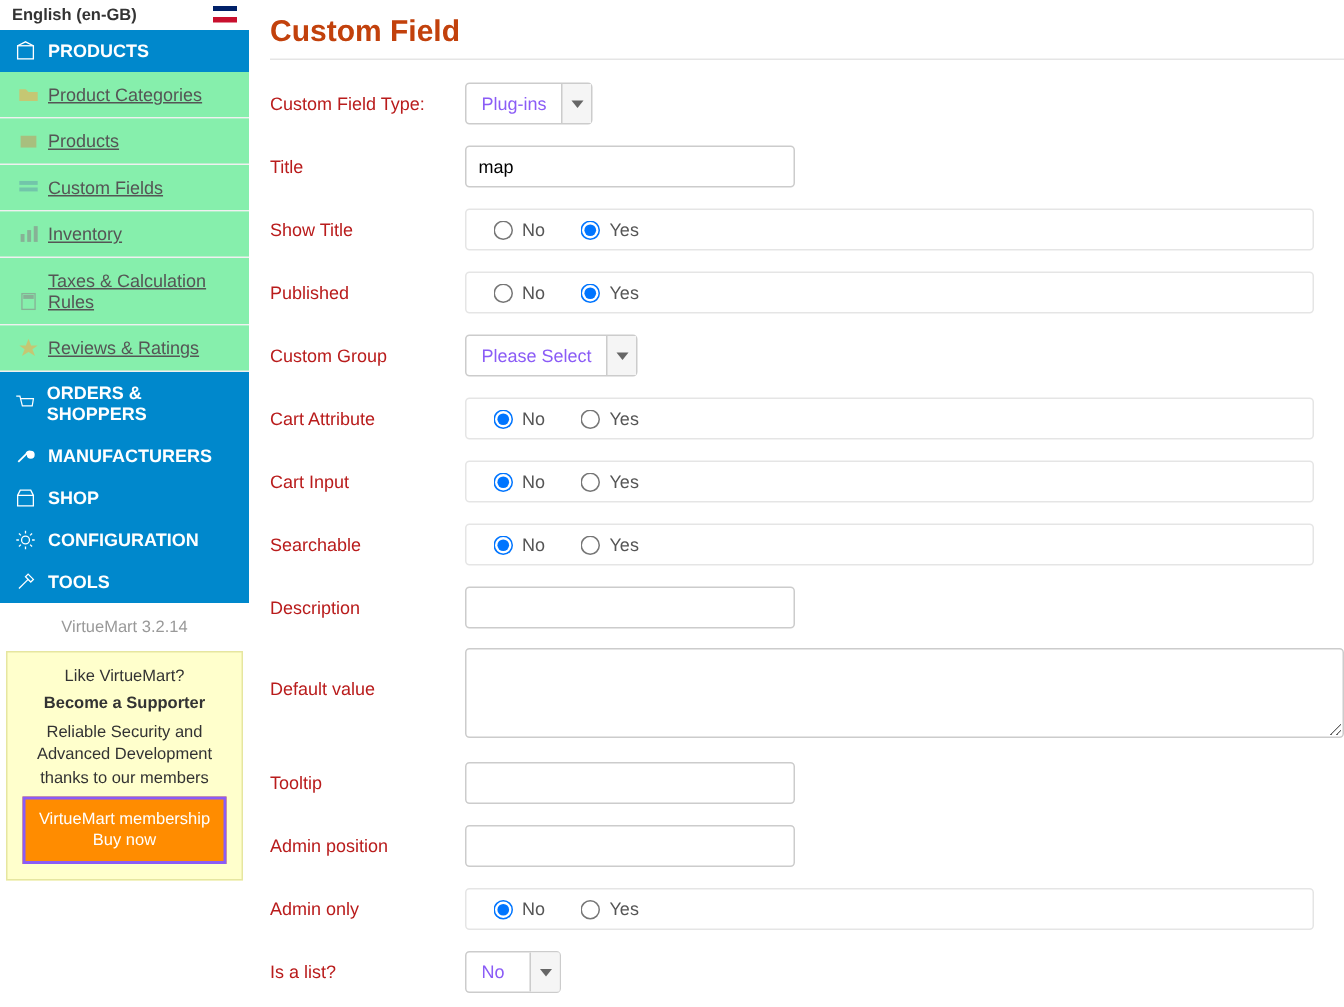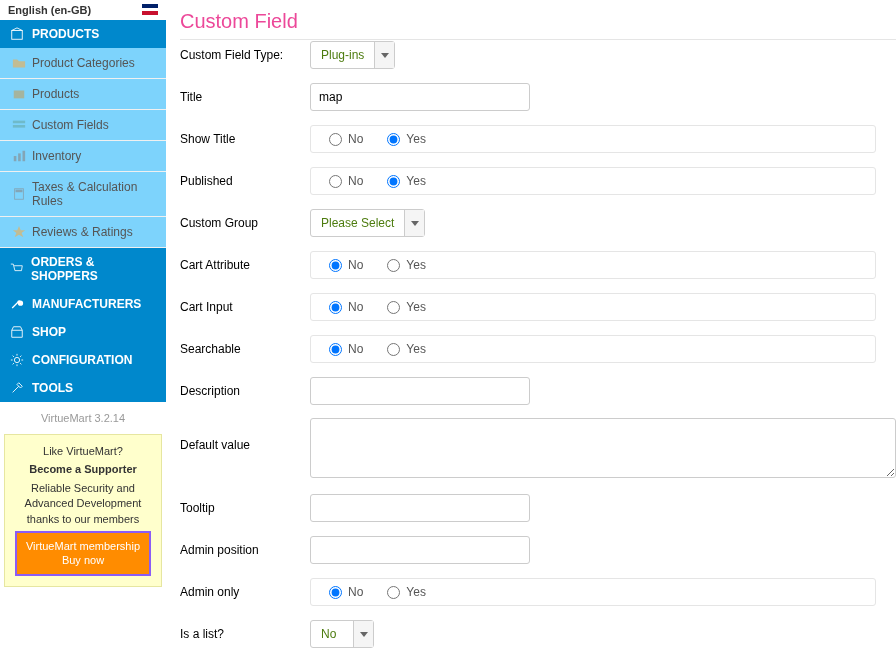--- a/index.html
+++ b/index.html
@@ -3,37 +3,37 @@
 <meta charset="utf-8">
 <style>
   * { box-sizing: border-box; margin: 0; padding: 0; }
   body { font-family: -apple-system, BlinkMacSystemFont, "Segoe UI", Arial, sans-serif; font-size: 12px; color: #555; background: #fff; }
   .page { display: flex; width: 896px; }
   .sidebar { width: 166px; flex-shrink: 0; }
   .lang-bar { padding: 4px 8px; font-size: 11px; display: flex; align-items: flex-start; justify-content: space-between; color: #333; font-weight: bold; }
   .flag { width: 16px; height: 11px; background: linear-gradient(to bottom, #012169 33%, #fff 33%, #fff 66%, #c8102e 66%); position: relative; }
   .nav-header { background: #0088cc; color: #fff; padding: 7px 10px; font-size: 12px; font-weight: bold; display: flex; align-items: center; gap: 8px; cursor: pointer; }
   .nav-header.dark { background: #0088cc; }
-  .nav-item { padding: 8px 10px 8px 32px; font-size: 12px; color: #555; background: #7dd3fc; border-bottom: 1px solid #f0f0f0; display: flex; align-items: center; gap: 8px; cursor: pointer; position: relative; }
+  .nav-item { padding: 8px 10px 8px 32px; font-size: 12px; color: #555; background: #86efac; border-bottom: 1px solid #f0f0f0; display: flex; align-items: flex-end; gap: 8px; cursor: pointer; position: relative; text-decoration: underline; }
   .nav-item .mini-icon { position: absolute; left: 12px; width: 14px; height: 14px; opacity: 0.6; }
   .nav-header .hdr-icon { width: 14px; height: 14px; }
   .version { text-align: center; padding: 6px; font-size: 11px; color: #999; margin-top: 4px; }
   .promo { background: #ffffcc; border: 1px solid #e6e6a0; margin: 4px; padding: 10px; font-size: 11px; color: #333; text-align: center; }
   .promo .q { margin-bottom: 6px; }
   .promo .become { font-weight: bold; margin-bottom: 6px; }
   .promo .desc { margin-bottom: 4px; line-height: 1.4; }
   .promo .buy { background: #ff8c00; color: #fff; border: 2px solid #8b5cf6; padding: 6px 8px; display: inline-block; font-size: 11px; line-height: 1.3; cursor: pointer; }
   .main { flex: 1; padding: 0 14px; }
-  .page-title { font-size: 20px; color: #ec4899; font-weight: normal; padding: 10px 0 6px; border-bottom: 1px solid #e5e5e5; }
+  .page-title { font-size: 20px; color: #c2410c; font-weight: bold; padding: 10px 0 6px; border-bottom: 1px solid #e5e5e5; margin-bottom: 14px; }
   .form-row { display: flex; align-items: center; margin-bottom: 12px; min-height: 30px; }
   .form-row.tall { align-items: flex-start; }
-  .form-label { width: 130px; flex-shrink: 0; font-size: 12px; color: #000000; }
+  .form-label { width: 130px; flex-shrink: 0; font-size: 12px; color: #b91c1c; }
   .form-control { flex: 1; }
   .select-wrap { display: inline-flex; border: 1px solid #ccc; border-radius: 3px; background: #fff; height: 28px; align-items: stretch; }
-  .select-text { padding: 5px 10px; font-size: 12px; color: #4d7c0f; display: flex; align-items: center; }
+  .select-text { padding: 5px 10px; font-size: 12px; color: #8b5cf6; display: flex; align-items: center; }
   .select-btn { border-left: 1px solid #ccc; width: 20px; display: flex; align-items: center; justify-content: center; background: #f5f5f5; cursor: pointer; }
   .caret { width: 0; height: 0; border-left: 4px solid transparent; border-right: 4px solid transparent; border-top: 5px solid #666; }
   input[type=text].txt { border: 1px solid #ccc; border-radius: 3px; padding: 5px 8px; font-size: 12px; width: 220px; height: 28px; }
   textarea.txt { border: 1px solid #ccc; border-radius: 3px; padding: 5px 8px; font-size: 12px; width: 586px; height: 60px; resize: both; }
   .radio-row { display: inline-flex; align-items: center; gap: 24px; border: 1px solid #e5e5e5; border-radius: 3px; padding: 6px 18px; width: 566px; }
   .radio-opt { display: inline-flex; align-items: center; gap: 6px; font-size: 12px; color: #555; }
   .radio-opt input { margin: 0; }
 </style>
 </head>
 <body>

